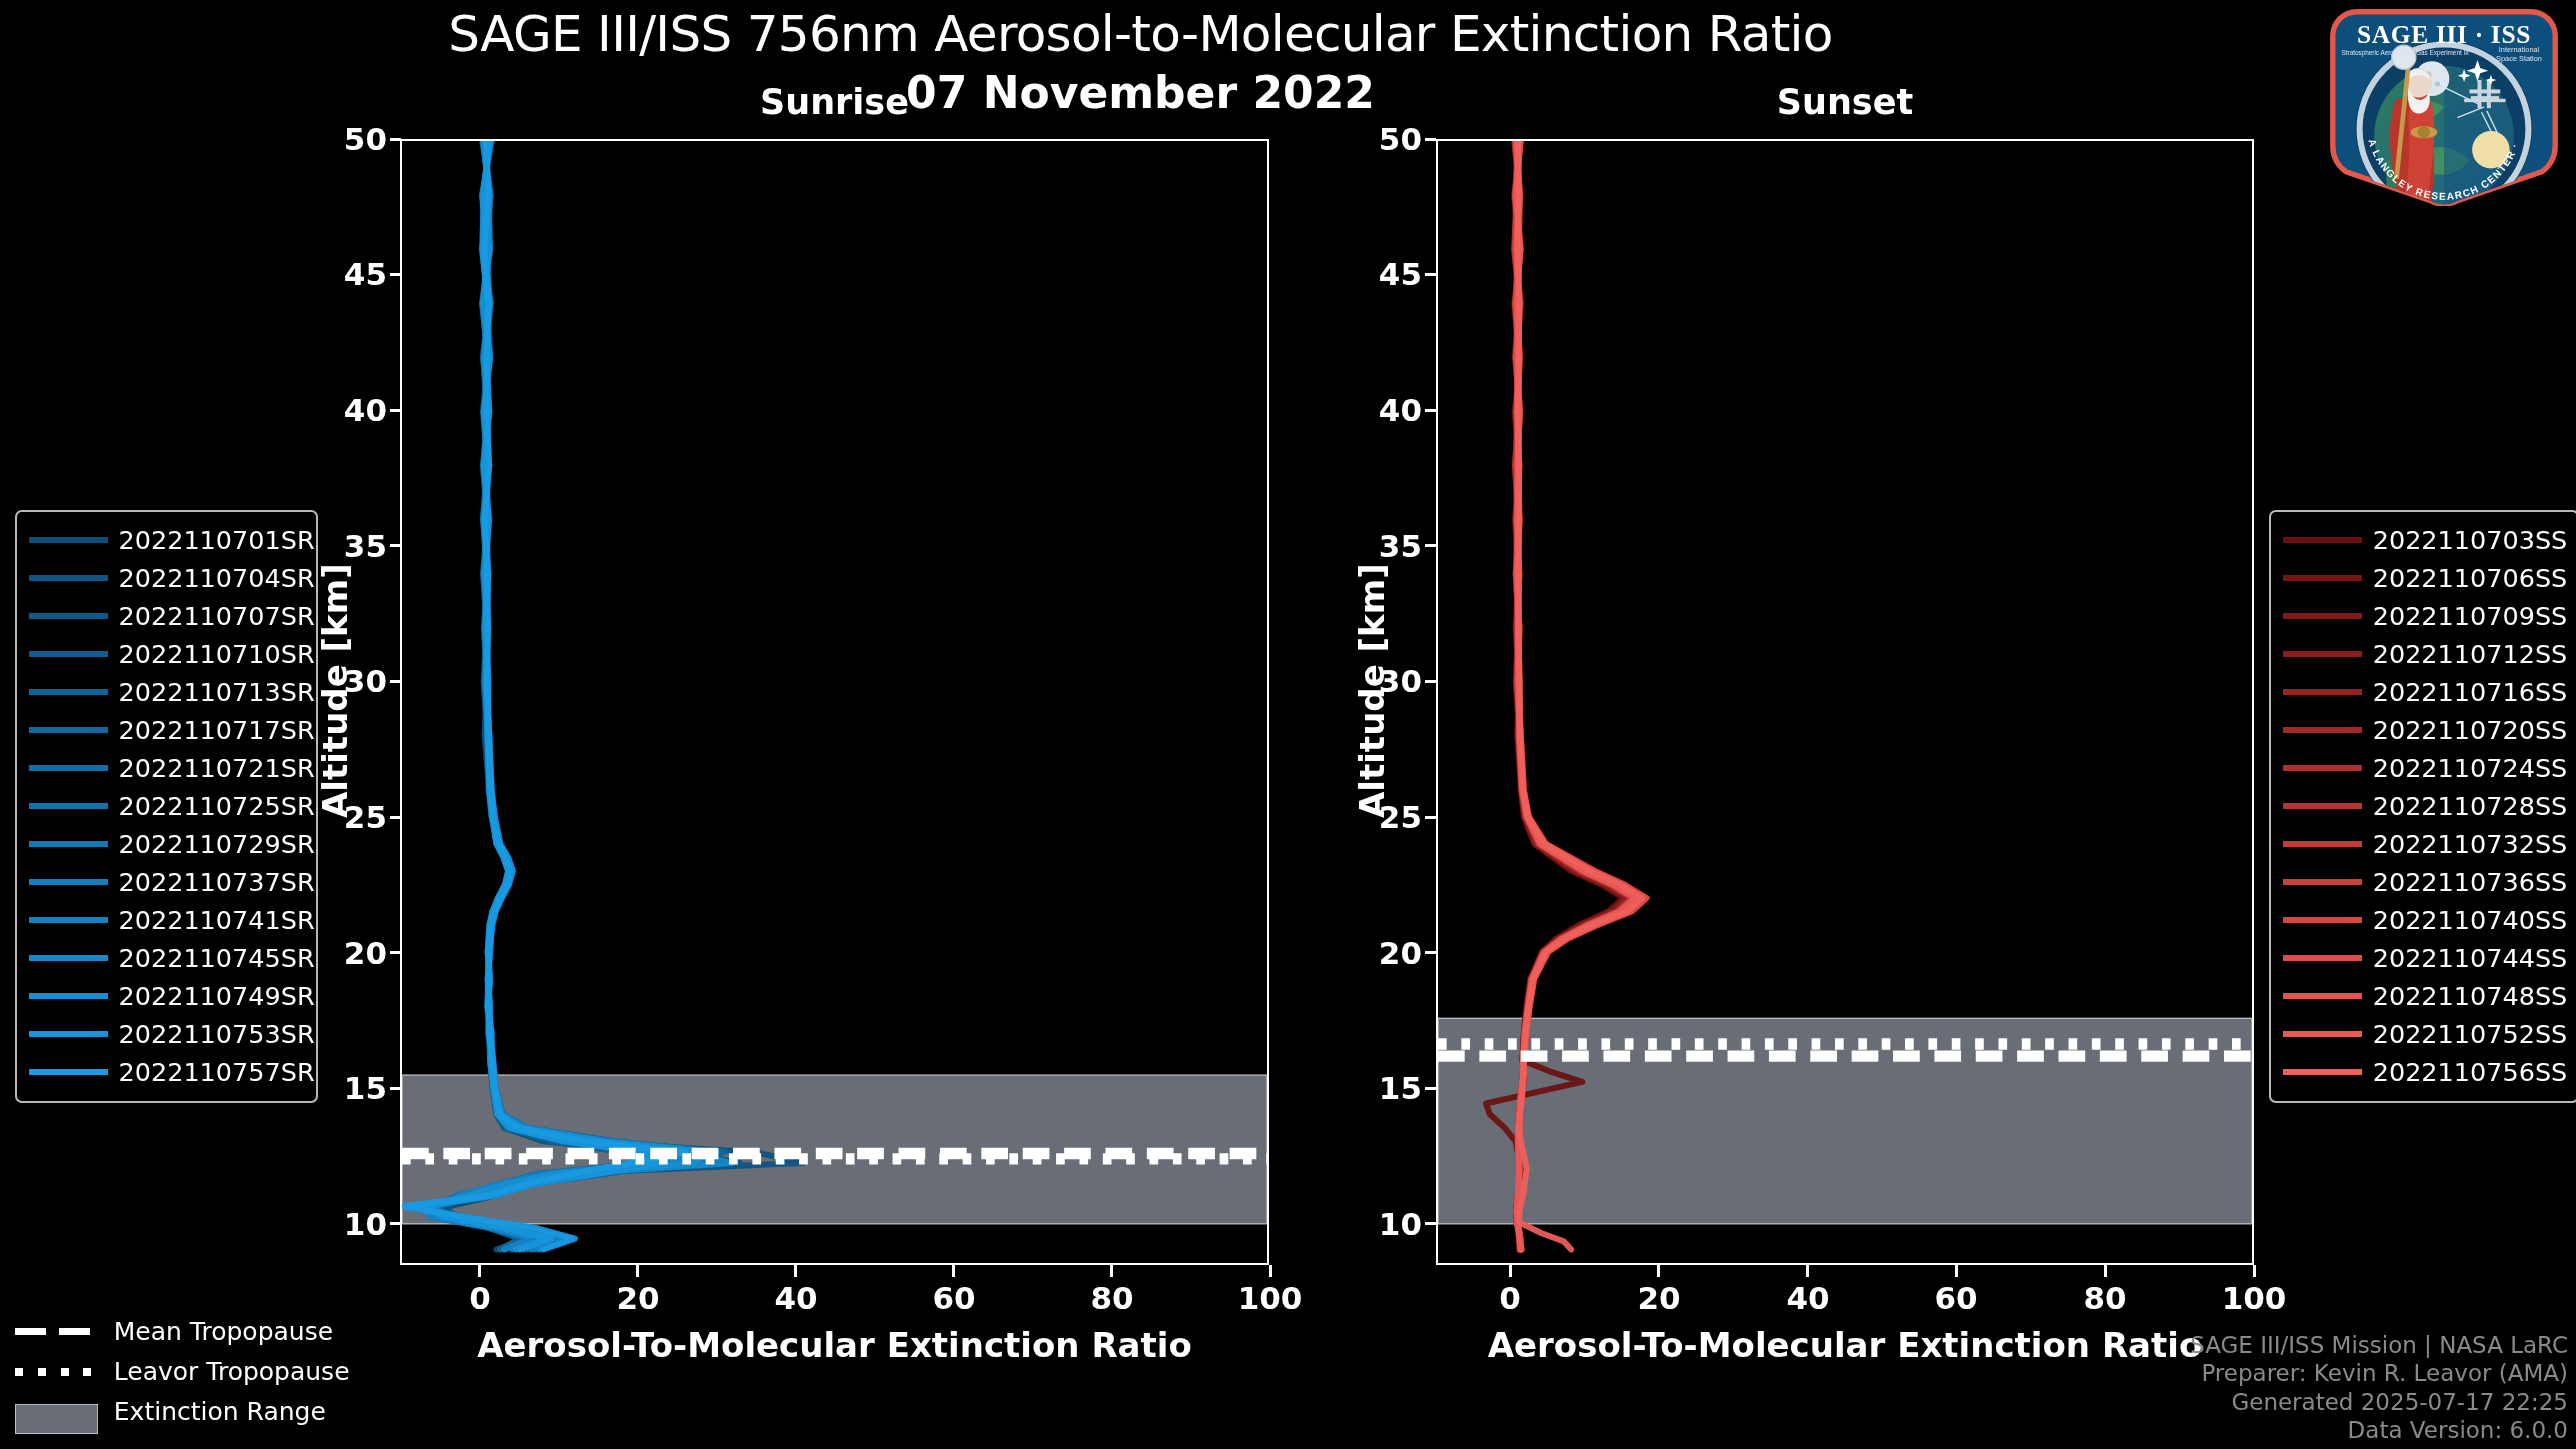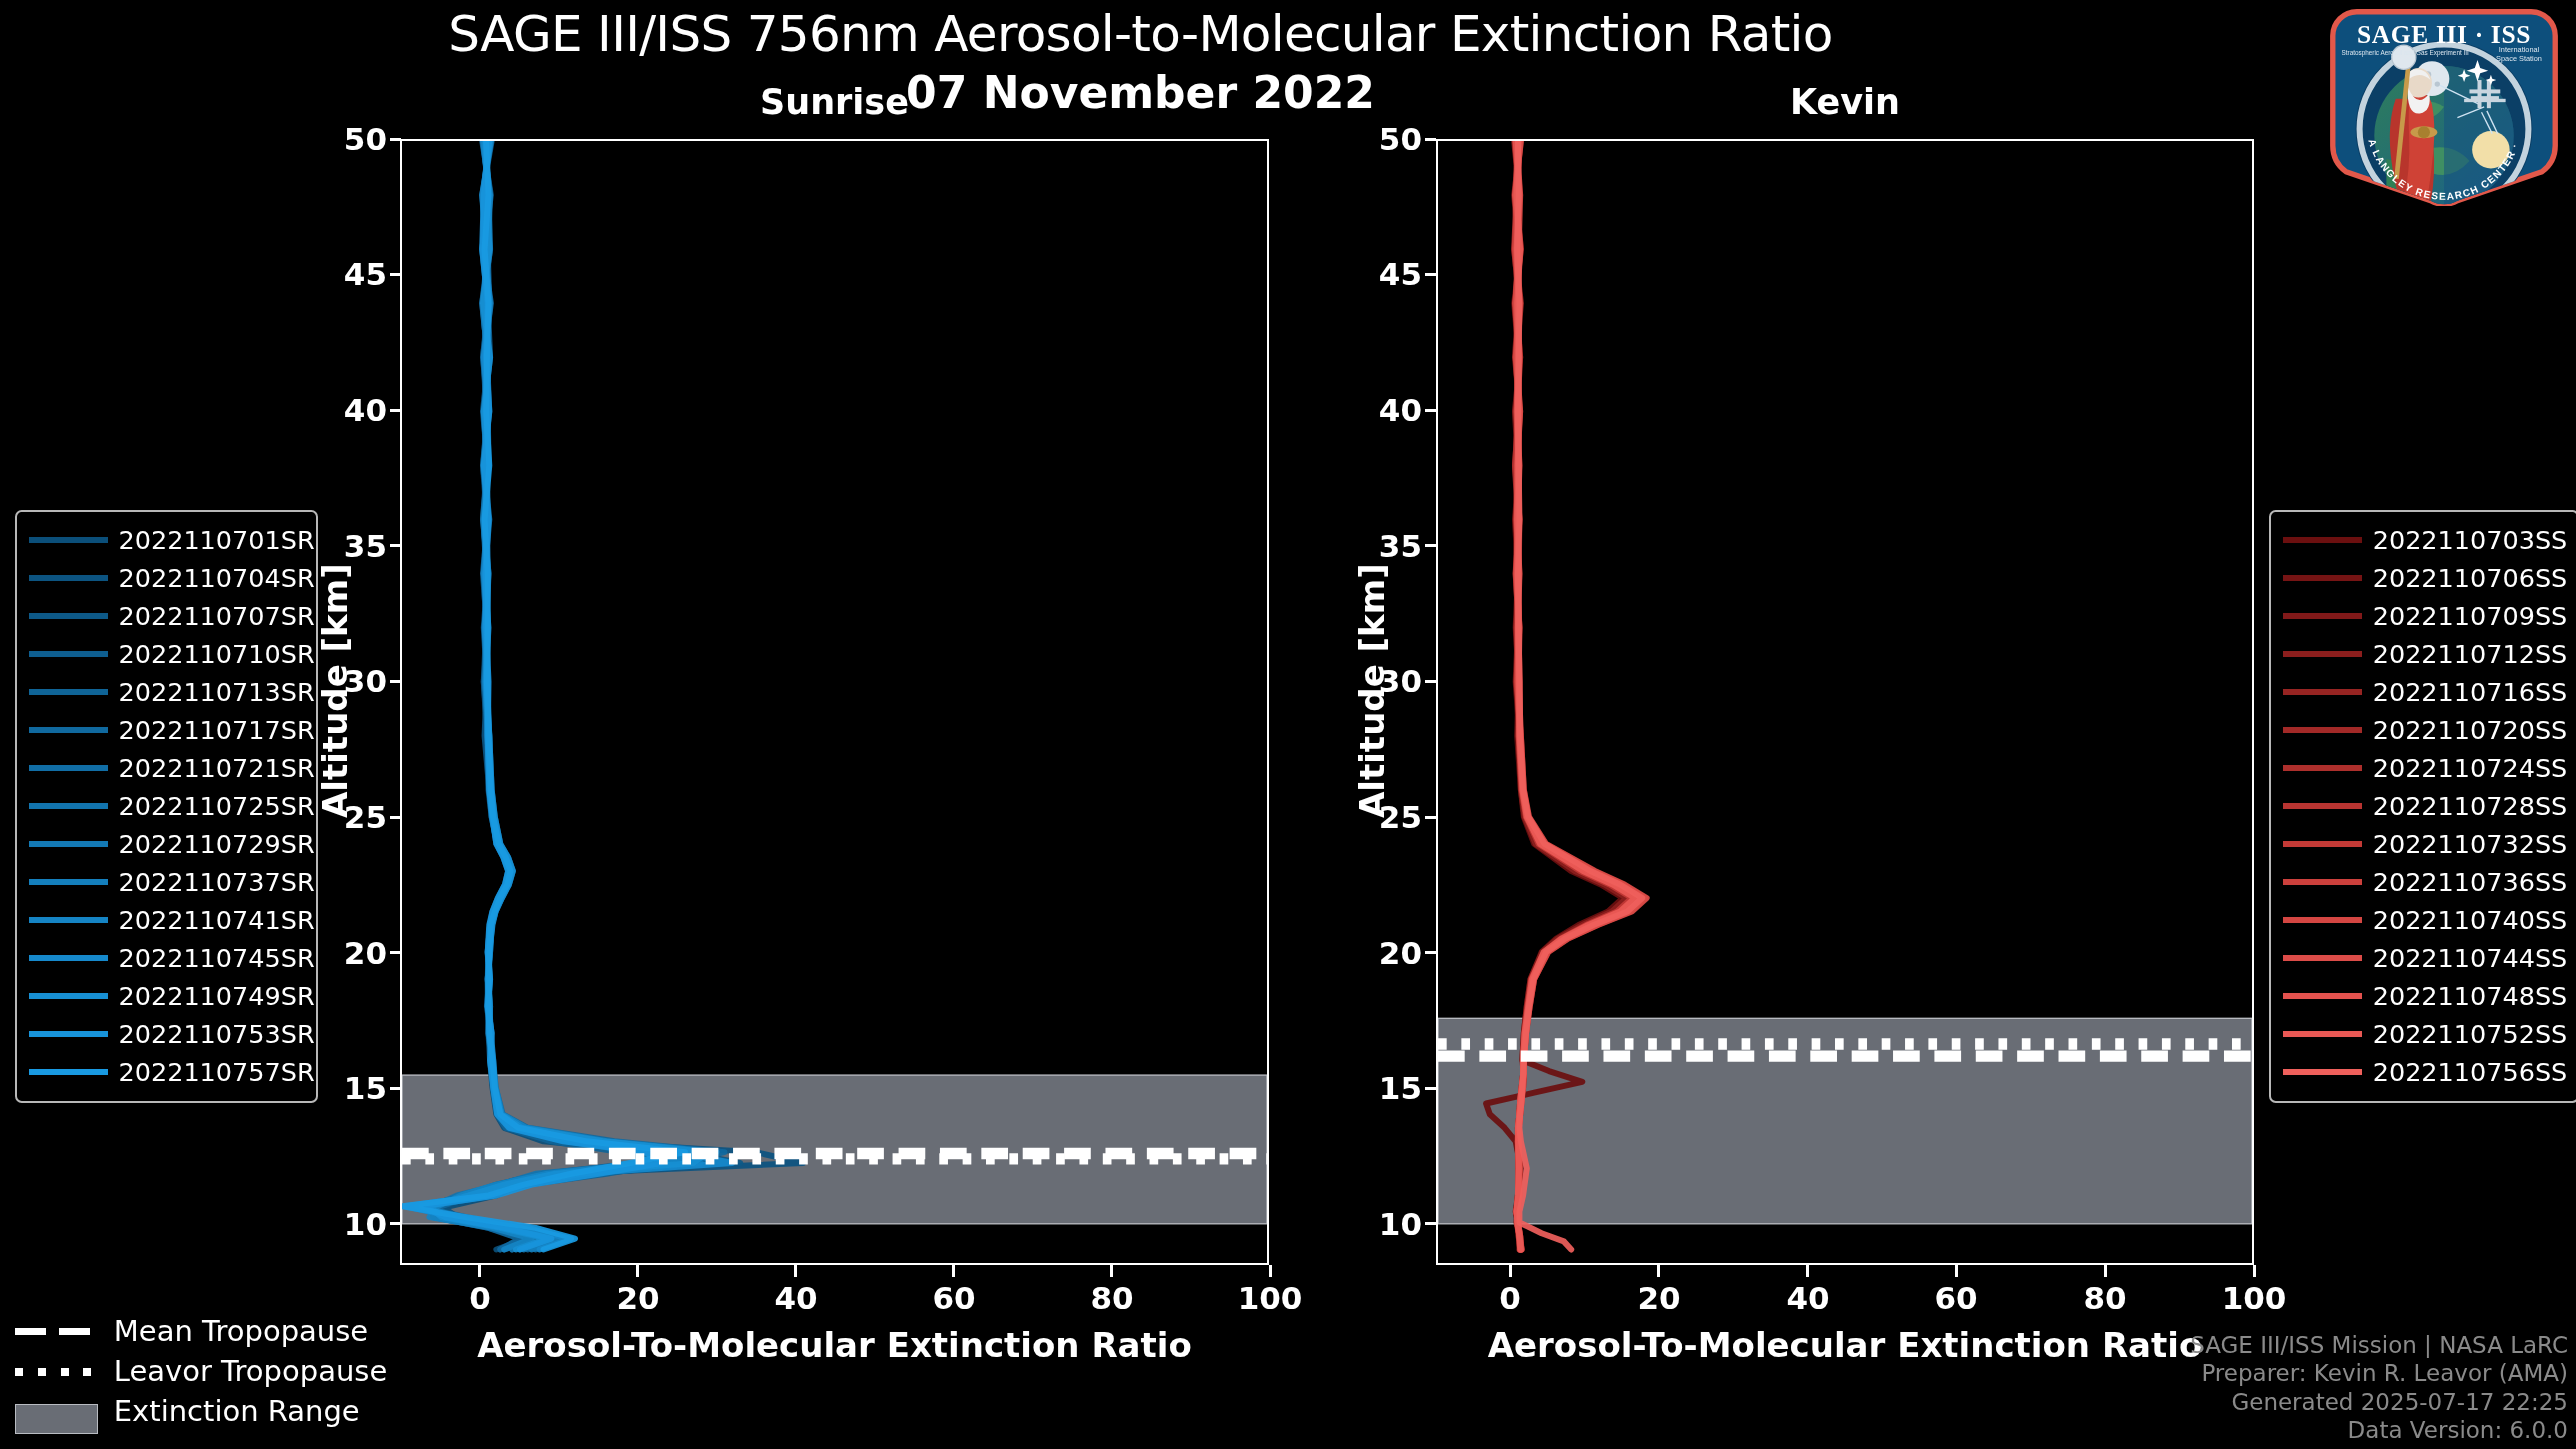--- a/index.html
+++ b/index.html
@@ -49,39 +49,39 @@
   #legend-right{left:2269px;top:510px;width:282px;}
   .legend-row{display:flex;align-items:center;height:38px;}
   .legend-swatch{width:79px;height:6px;flex:0 0 79px;margin-right:10.7px;}
   .legend-text{font-size:25.5px;white-space:nowrap;}
   #legend-right .legend-row{justify-content:space-between;}
 
   
   #tropo-key{position:absolute;left:14.8px;top:1311px;}
   .key-row{display:flex;align-items:center;height:40px;}
   .key-mark{width:87px;flex:0 0 87px;margin-right:12px;height:14.8px;position:relative;}
-  .key-text{font-size:29px;white-space:nowrap;}
+  .key-text{font-size:25px;white-space:nowrap;}
   .dashbar{position:absolute;top:4px;height:7.4px;background:#fff;}
   .dotbar{position:absolute;top:4.7px;height:7.4px;background:#fff;}
   .rangebox{width:81px;height:28px;background:#696d75;border:1.3px solid #b9bcc2;}
 
   
   #credits{position:absolute;right:8px;bottom:5.4px;text-align:right;
     font-size:23px;color:#8a8a8a;line-height:1.22;}
 
   
   #mission-patch{position:absolute;left:2326px;top:5.4px;width:236px;height:201px;}
 </style>
 </head>
 <body>
 
 <div class="abs" id="main-title">SAGE III/ISS 756nm Aerosol-to-Molecular Extinction Ratio</div>
 <div class="abs" id="date-title">07 November 2022</div>
 <div class="abs" id="sunrise-label">Sunrise</div>
-<div class="abs" id="sunset-label">Kevin</div>
+<div class="abs" id="sunset-label">Sunset</div>
 
 <div class="panel" id="panel-sunrise">
   <svg id="svg-sunrise" viewBox="0 0 1296 1678" preserveAspectRatio="none">
       <rect x="0" y="1396.9855421686748" width="1296" height="222.38554216867465" fill="#696d75" stroke="#b9bcc2" stroke-width="2"></rect>
       <polyline points="122.53,0.00 131.96,80.87 120.17,161.73 129.60,242.60 121.35,323.47 128.42,404.34 121.35,485.20 127.24,566.07 122.53,646.94 126.07,727.81 122.53,808.67 127.24,889.54 129.60,970.41 134.31,1010.84 142.56,1051.28 153.16,1071.49 160.23,1091.71 155.52,1111.93 146.09,1132.14 137.85,1152.36 133.13,1172.58 129.60,1213.01 128.42,1253.45 128.42,1293.88 129.60,1334.31 131.96,1374.75 135.49,1415.18 141.38,1455.61 153.16,1475.83 212.07,1496.05 377.02,1512.22 471.27,1528.40 282.76,1544.57 176.73,1560.74 141.38,1576.92 70.69,1593.09 47.13,1609.26 129.60,1625.44 188.51,1641.61 141.38,1657.78" fill="none" stroke="#0b4f7a" stroke-width="9" stroke-linejoin="round" stroke-linecap="round" opacity="0.92"></polyline>
       <polyline points="130.78,0.00 121.35,80.87 129.60,161.73 120.17,242.60 128.42,323.47 122.53,404.34 127.24,485.20 121.35,566.07 128.42,646.94 122.53,727.81 127.24,808.67 123.71,889.54 130.78,970.41 136.67,1010.84 144.92,1051.28 156.70,1071.49 163.77,1091.71 157.88,1111.93 147.27,1132.14 139.03,1152.36 133.13,1172.58 130.78,1213.01 128.42,1253.45 129.60,1293.88 130.78,1334.31 133.13,1374.75 136.67,1415.18 146.09,1455.61 164.95,1475.83 259.20,1496.05 530.18,1512.22 600.87,1528.40 235.64,1544.57 153.16,1560.74 129.60,1576.92 58.91,1593.09 82.47,1609.26 164.95,1625.44 223.85,1641.61 176.73,1657.78" fill="none" stroke="#0c5481" stroke-width="9" stroke-linejoin="round" stroke-linecap="round" opacity="0.92"></polyline>
       <polyline points="120.17,0.00 133.13,80.87 122.53,161.73 127.24,242.60 129.60,323.47 121.35,404.34 128.42,485.20 123.71,566.07 124.89,646.94 128.42,727.81 122.53,808.67 128.42,889.54 131.96,970.41 135.49,1010.84 143.74,1051.28 154.34,1071.49 161.41,1091.71 156.70,1111.93 144.92,1132.14 136.67,1152.36 131.96,1172.58 129.60,1213.01 129.60,1253.45 128.42,1293.88 131.96,1334.31 134.31,1374.75 137.85,1415.18 143.74,1455.61 159.05,1475.83 235.64,1496.05 424.15,1512.22 506.62,1528.40 259.20,1544.57 164.95,1560.74 123.71,1576.92 47.13,1593.09 58.91,1609.26 141.38,1625.44 200.29,1641.61 153.16,1657.78" fill="none" stroke="#0d5988" stroke-width="9" stroke-linejoin="round" stroke-linecap="round" opacity="0.92"></polyline>
       <polyline points="134.31,0.00 120.17,80.87 128.42,161.73 130.78,242.60 121.35,323.47 129.60,404.34 122.53,485.20 128.42,566.07 121.35,646.94 127.24,727.81 124.89,808.67 129.60,889.54 133.13,970.41 137.85,1010.84 146.09,1051.28 157.88,1071.49 164.95,1091.71 159.05,1111.93 148.45,1132.14 140.20,1152.36 134.31,1172.58 130.78,1213.01 129.60,1253.45 130.78,1293.88 129.60,1334.31 135.49,1374.75 139.03,1415.18 148.45,1455.61 176.73,1475.83 294.55,1496.05 447.71,1512.22 353.45,1528.40 212.07,1544.57 141.38,1560.74 94.25,1576.92 35.35,1593.09 70.69,1609.26 153.16,1625.44 212.07,1641.61 164.95,1657.78" fill="none" stroke="#0e5e90" stroke-width="9" stroke-linejoin="round" stroke-linecap="round" opacity="0.92"></polyline>
       <polyline points="121.35,0.00 130.78,80.87 120.17,161.73 128.42,242.60 131.96,323.47 122.53,404.34 127.24,485.20 122.53,566.07 129.60,646.94 123.71,727.81 126.07,808.67 128.42,889.54 130.78,970.41 135.49,1010.84 141.38,1051.28 151.99,1071.49 159.05,1091.71 154.34,1111.93 143.74,1132.14 135.49,1152.36 131.96,1172.58 128.42,1213.01 130.78,1253.45 127.24,1293.88 133.13,1334.31 131.96,1374.75 136.67,1415.18 142.56,1455.61 155.52,1475.83 223.85,1496.05 329.89,1512.22 400.58,1528.40 306.33,1544.57 188.51,1560.74 129.60,1576.92 23.56,1593.09 94.25,1609.26 176.73,1625.44 235.64,1641.61 188.51,1657.78" fill="none" stroke="#0f6497" stroke-width="9" stroke-linejoin="round" stroke-linecap="round" opacity="0.92"></polyline>
       <polyline points="129.60,0.00 122.53,80.87 131.96,161.73 121.35,242.60 127.24,323.47 130.78,404.34 121.35,485.20 129.60,566.07 122.53,646.94 128.42,727.81 123.71,808.67 130.78,889.54 134.31,970.41 139.03,1010.84 147.27,1051.28 159.05,1071.49 166.12,1091.71 160.23,1111.93 149.63,1132.14 140.20,1152.36 134.31,1172.58 131.96,1213.01 128.42,1253.45 131.96,1293.88 130.78,1334.31 136.67,1374.75 140.20,1415.18 150.81,1455.61 188.51,1475.83 318.11,1496.05 483.05,1512.22 412.36,1528.40 223.85,1544.57 153.16,1560.74 106.04,1576.92 58.91,1593.09 47.13,1609.26 129.60,1625.44 176.73,1641.61 147.27,1657.78" fill="none" stroke="#10699f" stroke-width="9" stroke-linejoin="round" stroke-linecap="round" opacity="0.92"></polyline>

